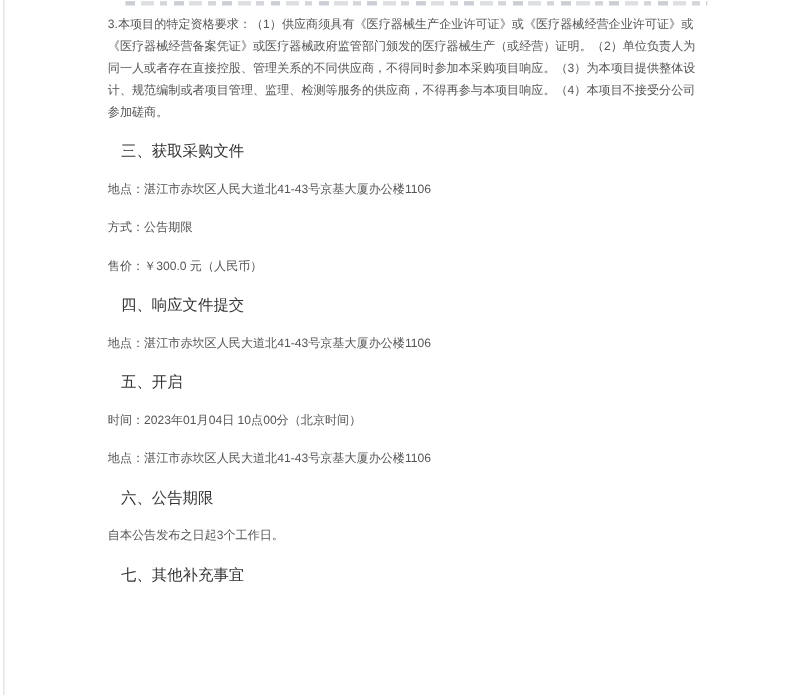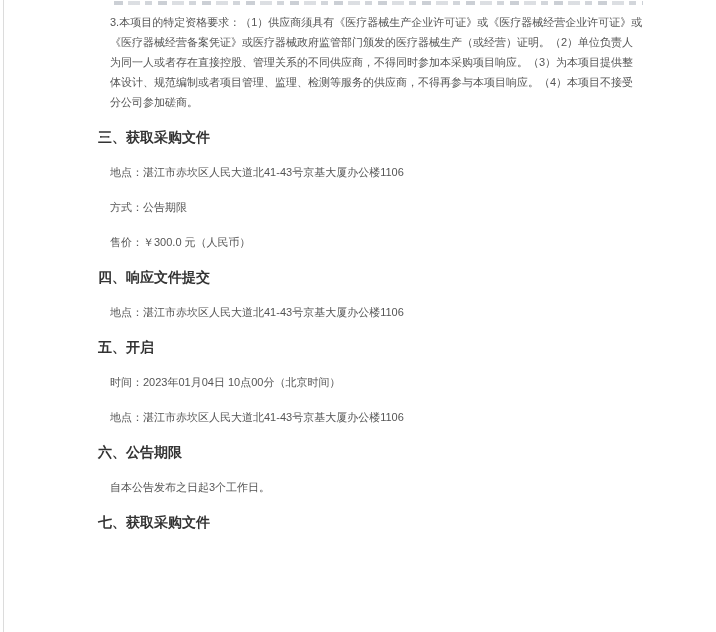--- a/index.html
+++ b/index.html
@@ -36,32 +36,32 @@
       90deg,
       rgba(120, 130, 145, 0.38) 0 9px,
       transparent 9px 14px,
       rgba(120, 130, 145, 0.26) 14px 26px,
       transparent 26px 31px,
       rgba(120, 130, 145, 0.33) 31px 38px,
       transparent 38px 44px
     );
   }
   p.body-text {
-    margin: 0 0 15px 12px;
+    margin: 0 0 15px 0;
     font-size: 11px;
     line-height: 20px;
     color: #555555;
     word-break: break-all;
   }
   h3.section-heading {
-    margin: 0 0 15px 0;
+    margin: 0 0 15px 12px;
     font-size: 14px;
     line-height: 20px;
     color: #333333;
-    font-weight: 700;
+    font-weight: 400;
   }
 </style>
 </head>
 <body>
 
 <div class="left-border"></div>
 
 <div class="content">
 
   <div class="clip-row"></div>
@@ -76,15 +76,15 @@
   <h3 class="section-heading">四、响应文件提交</h3>
   <p class="body-text">地点：湛江市赤坎区人民大道北41-43号京基大厦办公楼1106</p>
 
   <h3 class="section-heading">五、开启</h3>
   <p class="body-text">时间：2023年01月04日 10点00分（北京时间）</p>
   <p class="body-text">地点：湛江市赤坎区人民大道北41-43号京基大厦办公楼1106</p>
 
   <h3 class="section-heading">六、公告期限</h3>
   <p class="body-text">自本公告发布之日起3个工作日。</p>
 
-  <h3 class="section-heading">七、获取采购文件</h3>
+  <h3 class="section-heading">七、其他补充事宜</h3>
 
 </div>
 
 </body></html>

